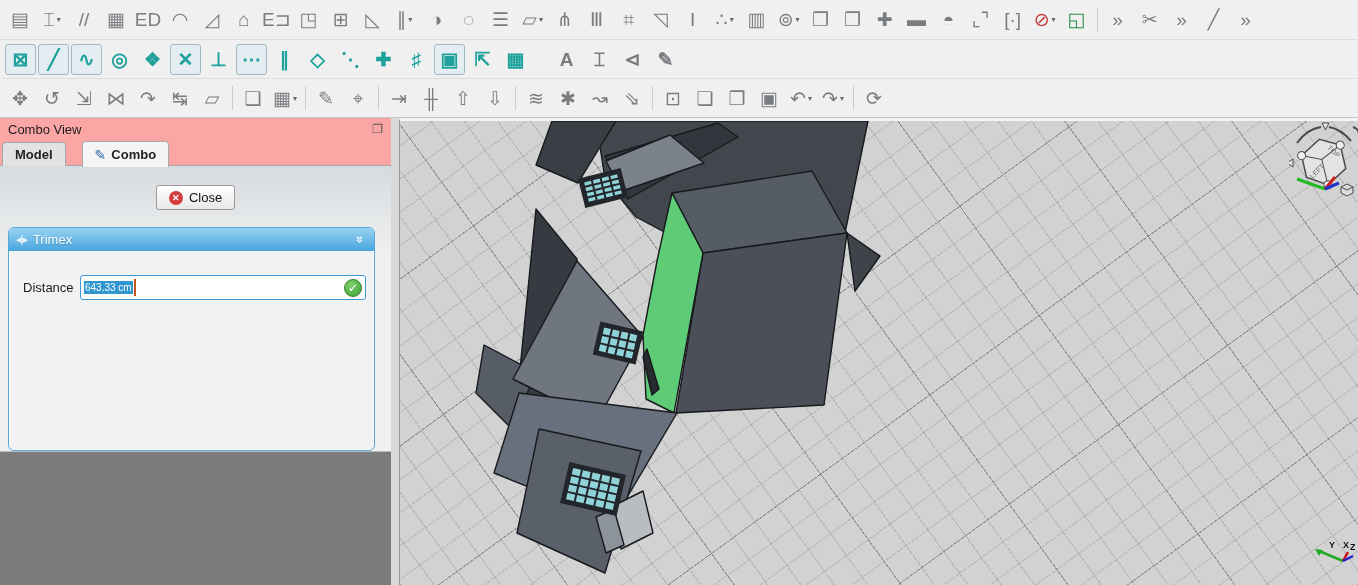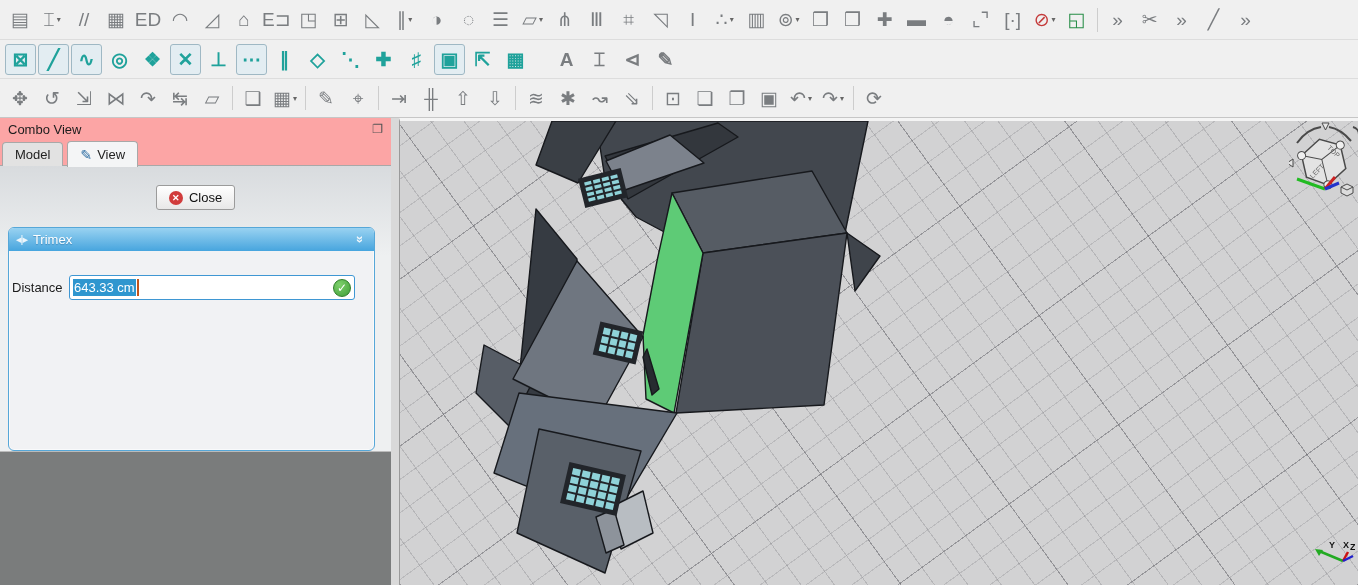--- a/index.html
+++ b/index.html
@@ -22,46 +22,46 @@
   .tb.sep { min-width:1px; width:1px; height:24px; background:#cdcdcd; border:none; border-radius:0; margin:0 4px; padding:0; }
   .tb.gap { min-width:16px; width:16px; border:none; }
 
   
   .combo { position:absolute; left:0; top:118px; width:391px; height:467px; background:#fca5a5; }
   .combo-title { height:22px; display:flex; align-items:center; padding:0 8px; font-size:13px; color:#1c1c1c; }
   .combo-title .spacer { flex:1; }
   .float-ico { font-size:12px; color:#555; cursor:default; }
   .tabs { height:26px; display:flex; align-items:flex-end; padding-left:2px; position:relative; z-index:2; }
   .tab { display:flex; align-items:center; gap:5px; height:24px; padding:0 12px; font-size:13px; color:#222;
-         background:#e2e2e2; border:1px solid #a8a8a8; border-bottom:none; border-radius:4px 4px 0 0; margin-right:4px; cursor:default; }
+         background:#e2e2e2; border:1px solid #a8a8a8; border-bottom:none; border-radius:4px 4px 0 0; margin-right:16px; cursor:default;font-weight:bold; }
   .tab.active { background:#f4f5f6; height:26px; position:relative; top:1px; z-index:3; }
   .tab .pen { color:#2d6da3; font-size:14px; }
   .panel-frame { position:absolute; left:0; top:47px; width:391px; height:420px; border-top:1px solid #a8a8a8;
                  background:linear-gradient(#d8dbde, #eef0f1 90px); overflow:hidden; }
   .tasks-bottom { position:absolute; left:0; top:285px; width:391px; height:135px; background:#7a7c7c; border-top:1px solid #bbb; }
 
   .close-btn { position:absolute; left:156px; top:19px; width:79px; height:25px; display:flex; align-items:center; justify-content:center; gap:6px;
                background:linear-gradient(#ffffff,#e8e8e8); border:1px solid #9b9b9b; border-radius:3px; font-size:13px; color:#111; cursor:default; }
   .close-ico { width:14px; height:14px; border-radius:50%; background:#d13c3c; color:#fff; font-size:9px; font-weight:bold;
                display:flex; align-items:center; justify-content:center; }
 
   .groupbox { position:absolute; left:8px; top:61px; width:367px; height:224px; border:1px solid #56a7d8; border-radius:6px;
               background:#f1f2f4; overflow:hidden; box-shadow:0 0 0 1px rgba(255,255,255,.6) inset; }
   .gb-header { height:23px; background:linear-gradient(#99d2f1,#47a5de); display:flex; align-items:center; padding:0 7px; gap:6px; }
   .gb-ico { color:#eef6fb; font-size:11px; letter-spacing:-1px; }
   .gb-title { color:#ffffff; font-size:13px; font-weight:normal; text-shadow:0 1px 1px rgba(0,60,110,.35); flex:1; }
   .gb-collapse { width:16px; height:16px; border-radius:8px; color:#eef6fb; font-size:13px; font-weight:bold;
                  display:flex; align-items:center; justify-content:center; cursor:default; }
   .gb-collapse .chev { display:inline-block; transform:rotate(-90deg); }
 
-  .field-row { display:flex; align-items:center; margin:24px 0 0 3px; }
+  .field-row { display:flex; align-items:center; margin:24px 0 0 14px; }
   .field-label { font-size:13px; color:#1b1b1b; width:57px; }
   .field { position:relative; width:286px; height:25px; background:#fff; border:1px solid #3f97d3; border-radius:3px;
            display:flex; align-items:center; padding:0 3px; }
-  .sel-text { background:#2f96cf; color:#fff; font-size:13px; padding:1px 1px; }
+  .sel-text { background:#2f96cf; color:#fff; font-size:10px; padding:1px 1px; }
   .caret { width:2px; height:17px; background:#c3541c; margin-left:1px; }
   .valid-ico { position:absolute; right:3px; top:3px; width:18px; height:18px; border-radius:50%;
                background:radial-gradient(circle at 35% 30%, #7ed06c, #3f9e37); color:#fff; font-size:12px; font-weight:bold;
                display:flex; align-items:center; justify-content:center; border:1px solid #2f7d2a; }
 
   
   .viewport { position:absolute; left:399px; top:118px; width:959px; height:467px; border-left:1px solid #9a9a9a; border-top:3px solid #f4f4f4;
     background-color:#d2d2d3;
     background-image:
       repeating-linear-gradient(54deg,  rgba(110,110,116,.28) 0 1px, transparent 1px 27px),
@@ -355,21 +355,21 @@
     <span>Combo View</span>
     <span class="spacer"></span>
     <span class="float-ico">❐</span>
   </div>
   <div class="tabs">
     <div class="tab">
       <span>Model</span>
     </div>
     <div class="tab active">
       <span class="pen">✎</span>
-      <span>View</span>
+      <span>Combo</span>
     </div>
   </div>
   <div class="panel-frame">
     <button class="close-btn">
       <span class="close-ico">✕</span>
       <span>Close</span>
     </button>
 
     <div class="groupbox">
       <div class="gb-header">

